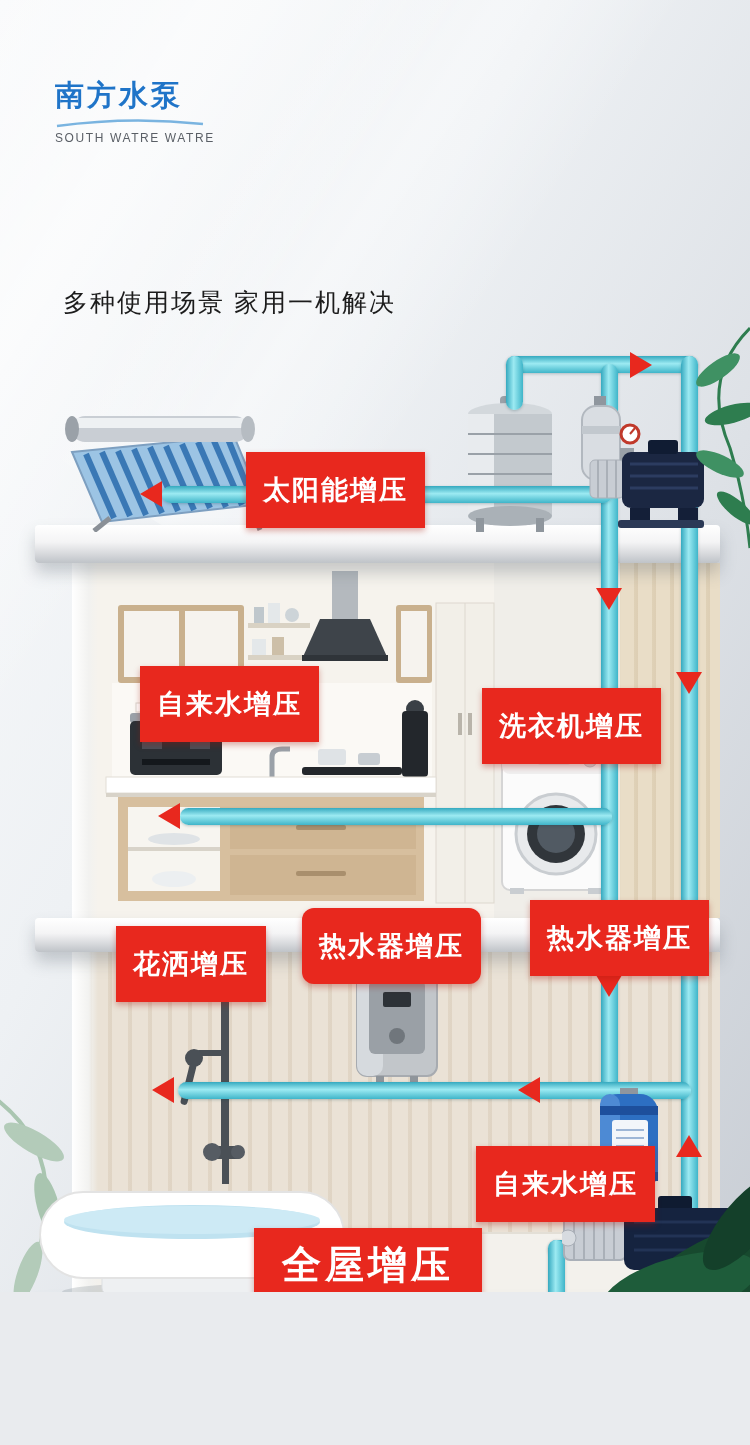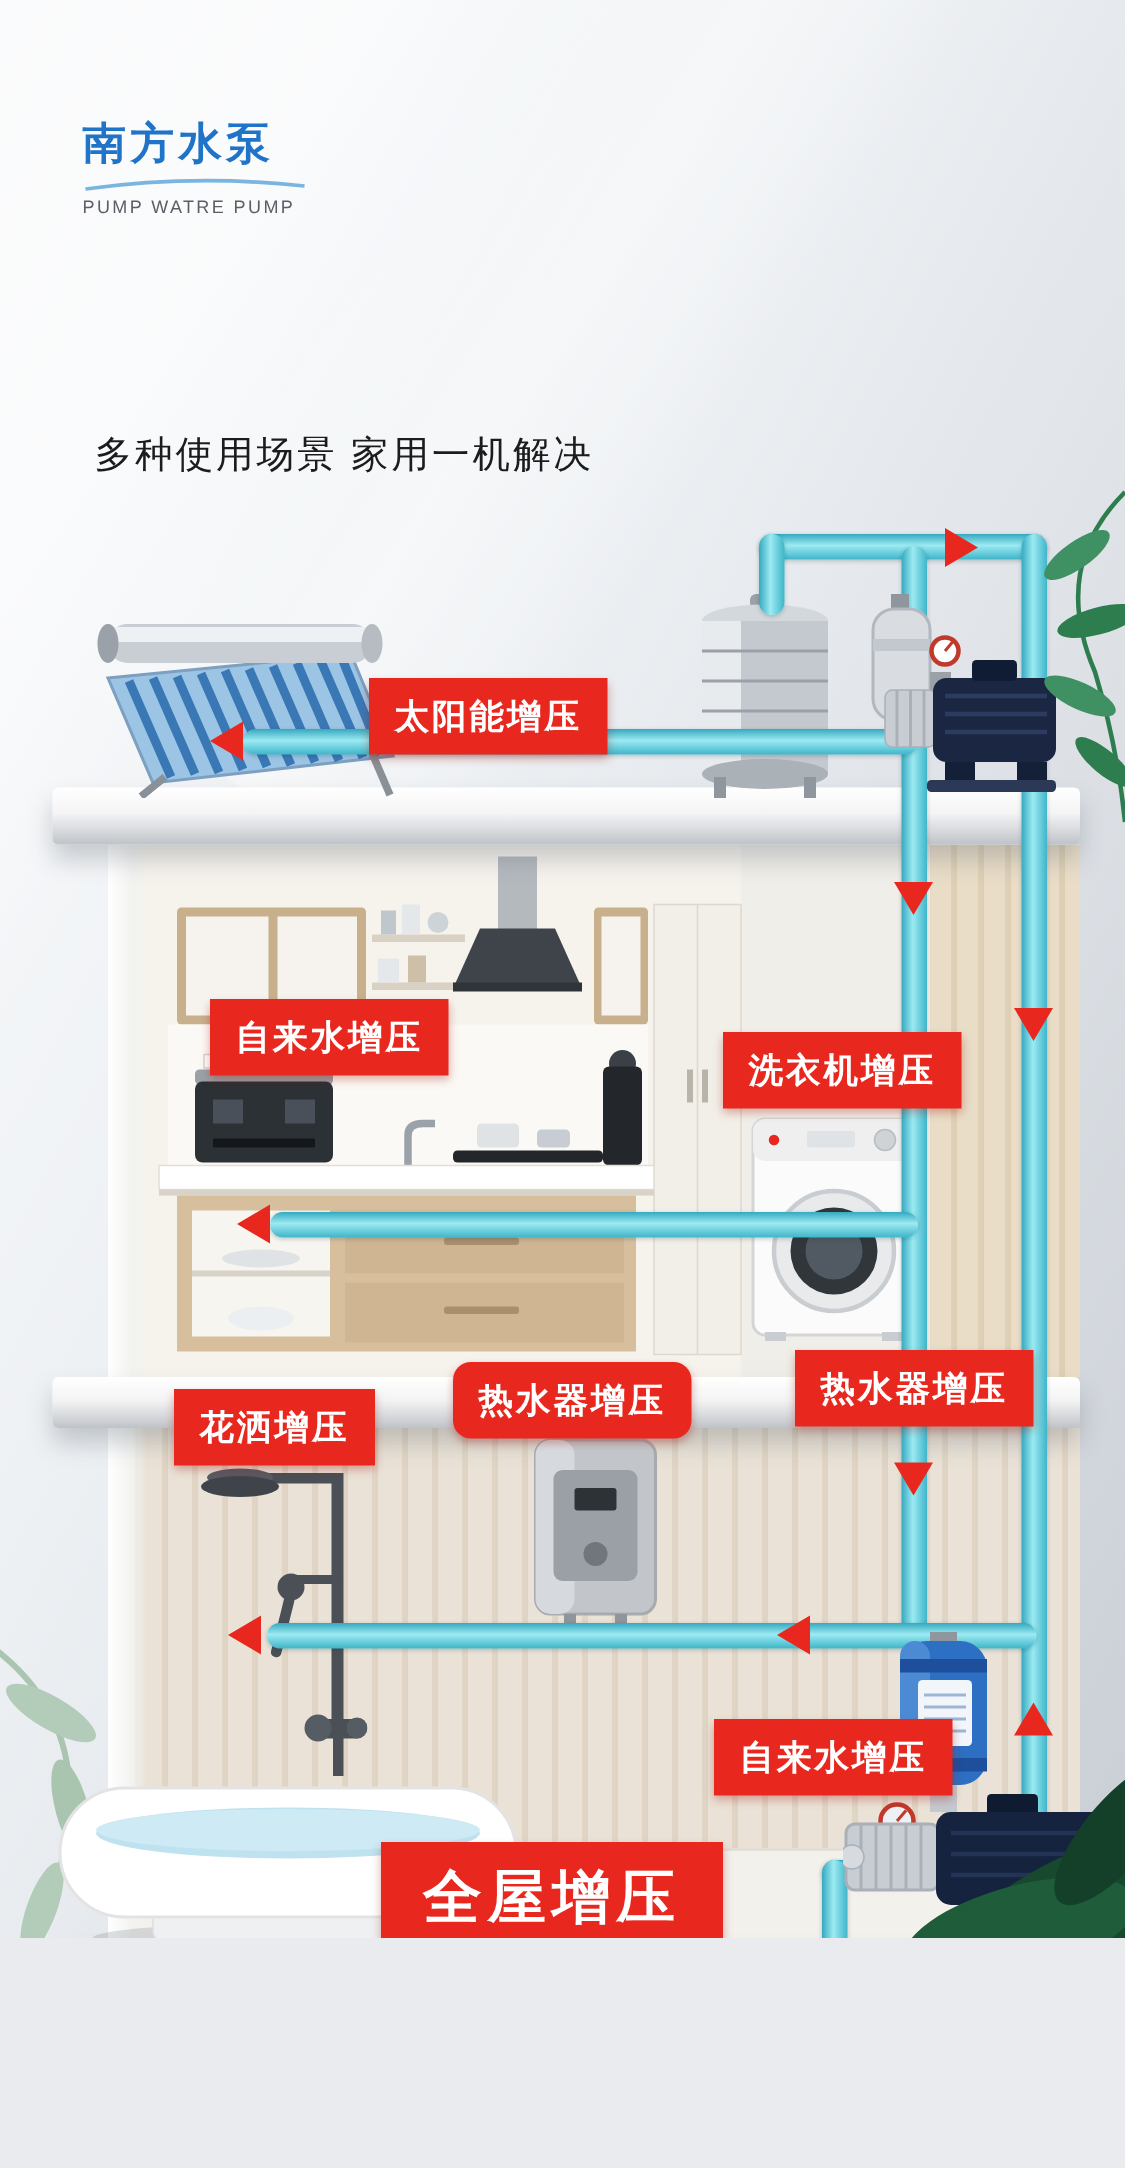--- a/index.html
+++ b/index.html
@@ -69,21 +69,21 @@
   .tank{left:458px;top:396px;width:104px;height:136px;}
   .toppump{left:574px;top:396px;width:132px;height:136px;}
   .washer{left:500px;top:740px;width:112px;height:154px;}
   .shower{left:130px;top:958px;width:115px;height:272px;}
   .heater{left:352px;top:950px;width:90px;height:132px;}
   .tub{left:36px;top:1180px;width:312px;height:126px;z-index:3;}
   .botpump{left:562px;top:1088px;width:186px;height:218px;}
 
   
   .tag{position:absolute;z-index:7;background:#e8281e;color:#fff;font-weight:bold;
-    font-size:23px;letter-spacing:2px;padding:10px 17px;white-space:nowrap;
+    font-size:27px;letter-spacing:2px;padding:20px 17px;white-space:nowrap;
     box-shadow:0 3px 6px rgba(160,20,10,.35);}
   .t-solar{left:246px;top:452px;}
   .t-kitchen{left:140px;top:666px;}
   .t-washer{left:482px;top:688px;}
   .t-pipeline{left:530px;top:900px;}
   .t-shower{left:116px;top:926px;}
   .t-heater{left:302px;top:908px;border-radius:12px;}
   .t-bottomtap{left:476px;top:1146px;}
   .t-whole{left:254px;top:1228px;font-size:39px;padding:10px 28px;letter-spacing:4px;}
 
@@ -98,21 +98,21 @@
 <div class="canvas">
 
   <div class="streak streak1"></div>
   <div class="streak streak2"></div>
 
   <div class="logo">
     <div class="logo-cn">南方水泵</div>
     <svg class="logo-swoosh" width="150" height="10" viewBox="0 0 150 10">
       <path d="M2,8 Q75,-2 148,6" stroke="#7ab4e0" stroke-width="2.5" fill="none"></path>
     </svg>
-    <div class="logo-en">PUMP WATRE PUMP</div>
+    <div class="logo-en">SOUTH WATRE WATRE</div>
   </div>
   <div class="subtitle">多种使用场景 家用一机解决</div>
 
   <div class="floor floor2">
     <svg class="kitchen-art" viewBox="0 0 520 355">
       <rect x="0" y="0" width="520" height="355" fill="#f6f3ed"></rect>
       <rect x="398" y="0" width="122" height="355" fill="#f0eee9"></rect>
       <rect x="22" y="42" width="126" height="78" rx="3" fill="#c9b08d"></rect>
       <rect x="28" y="48" width="55" height="66" fill="#f6f3ee"></rect>
       <rect x="89" y="48" width="53" height="66" fill="#f6f3ee"></rect>

